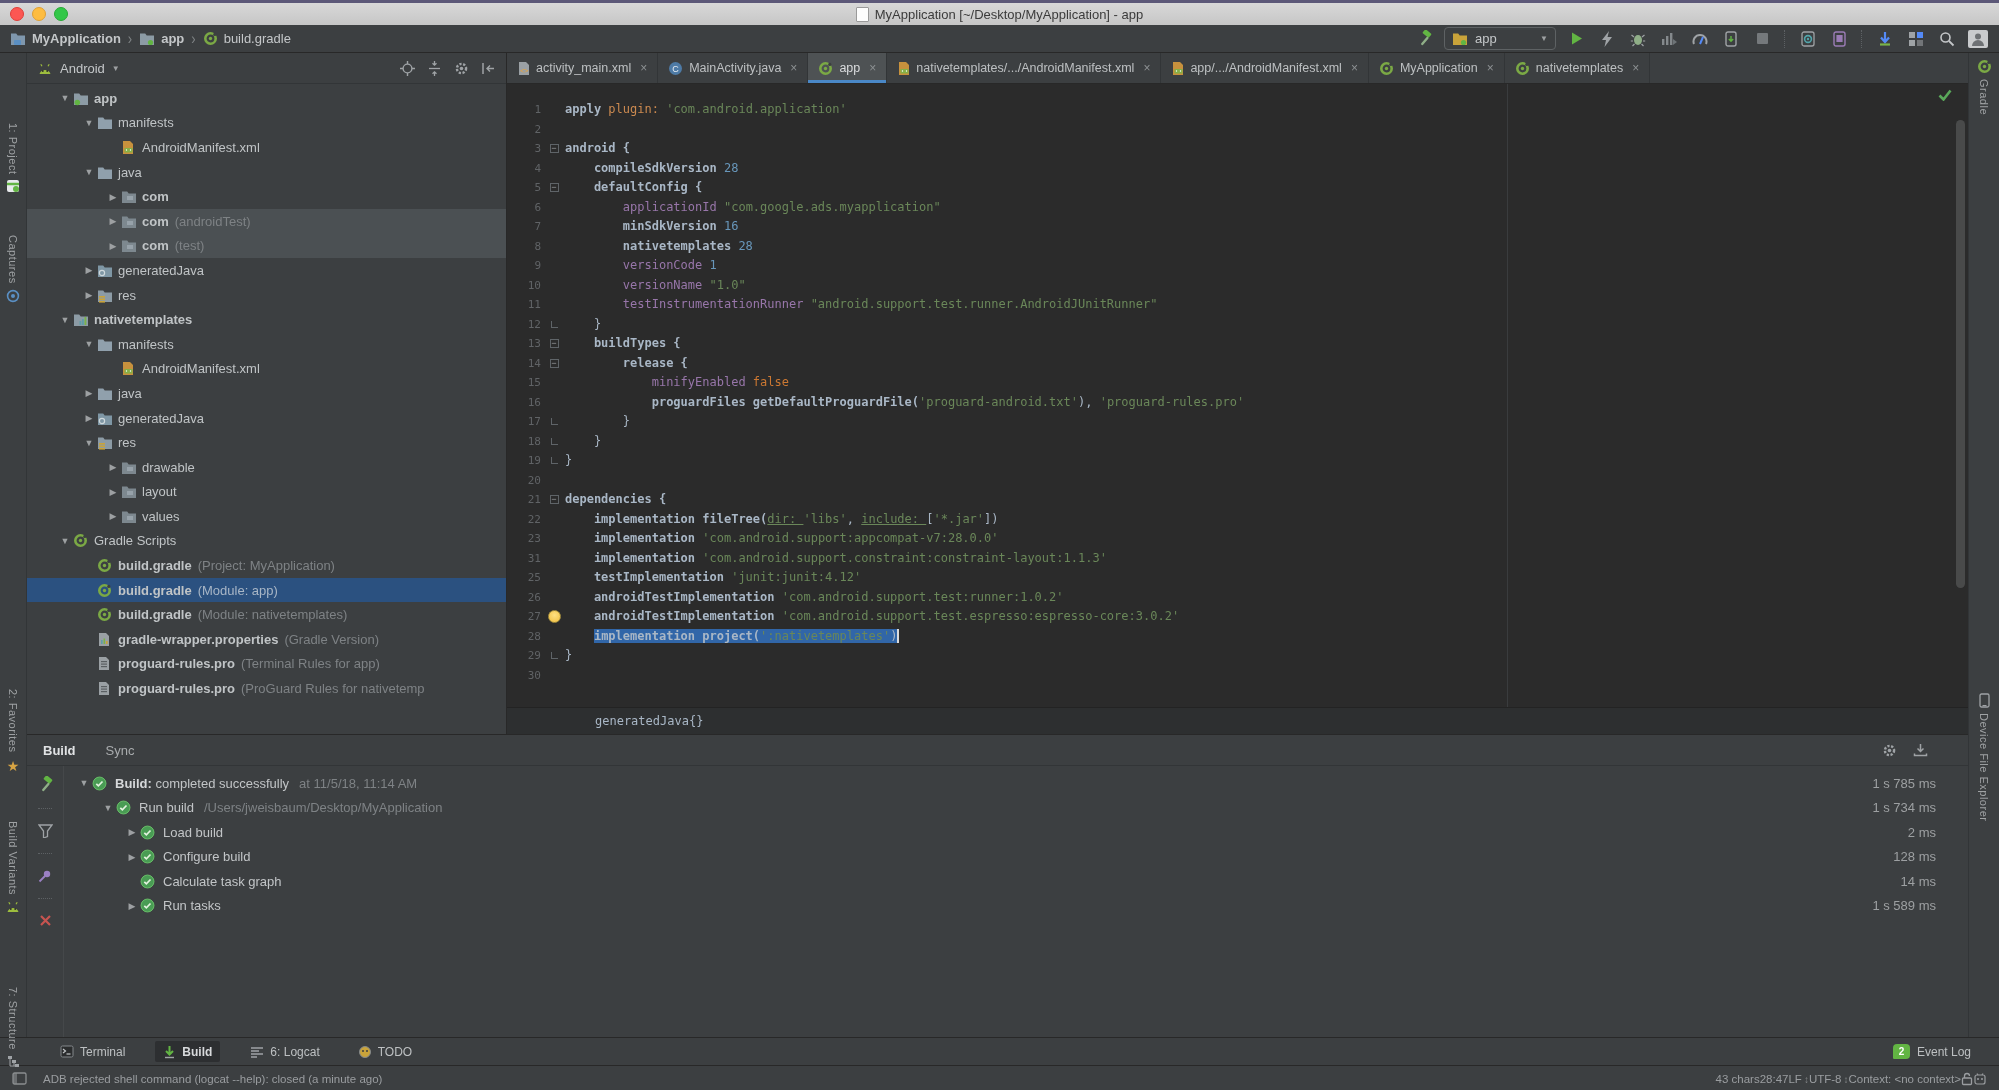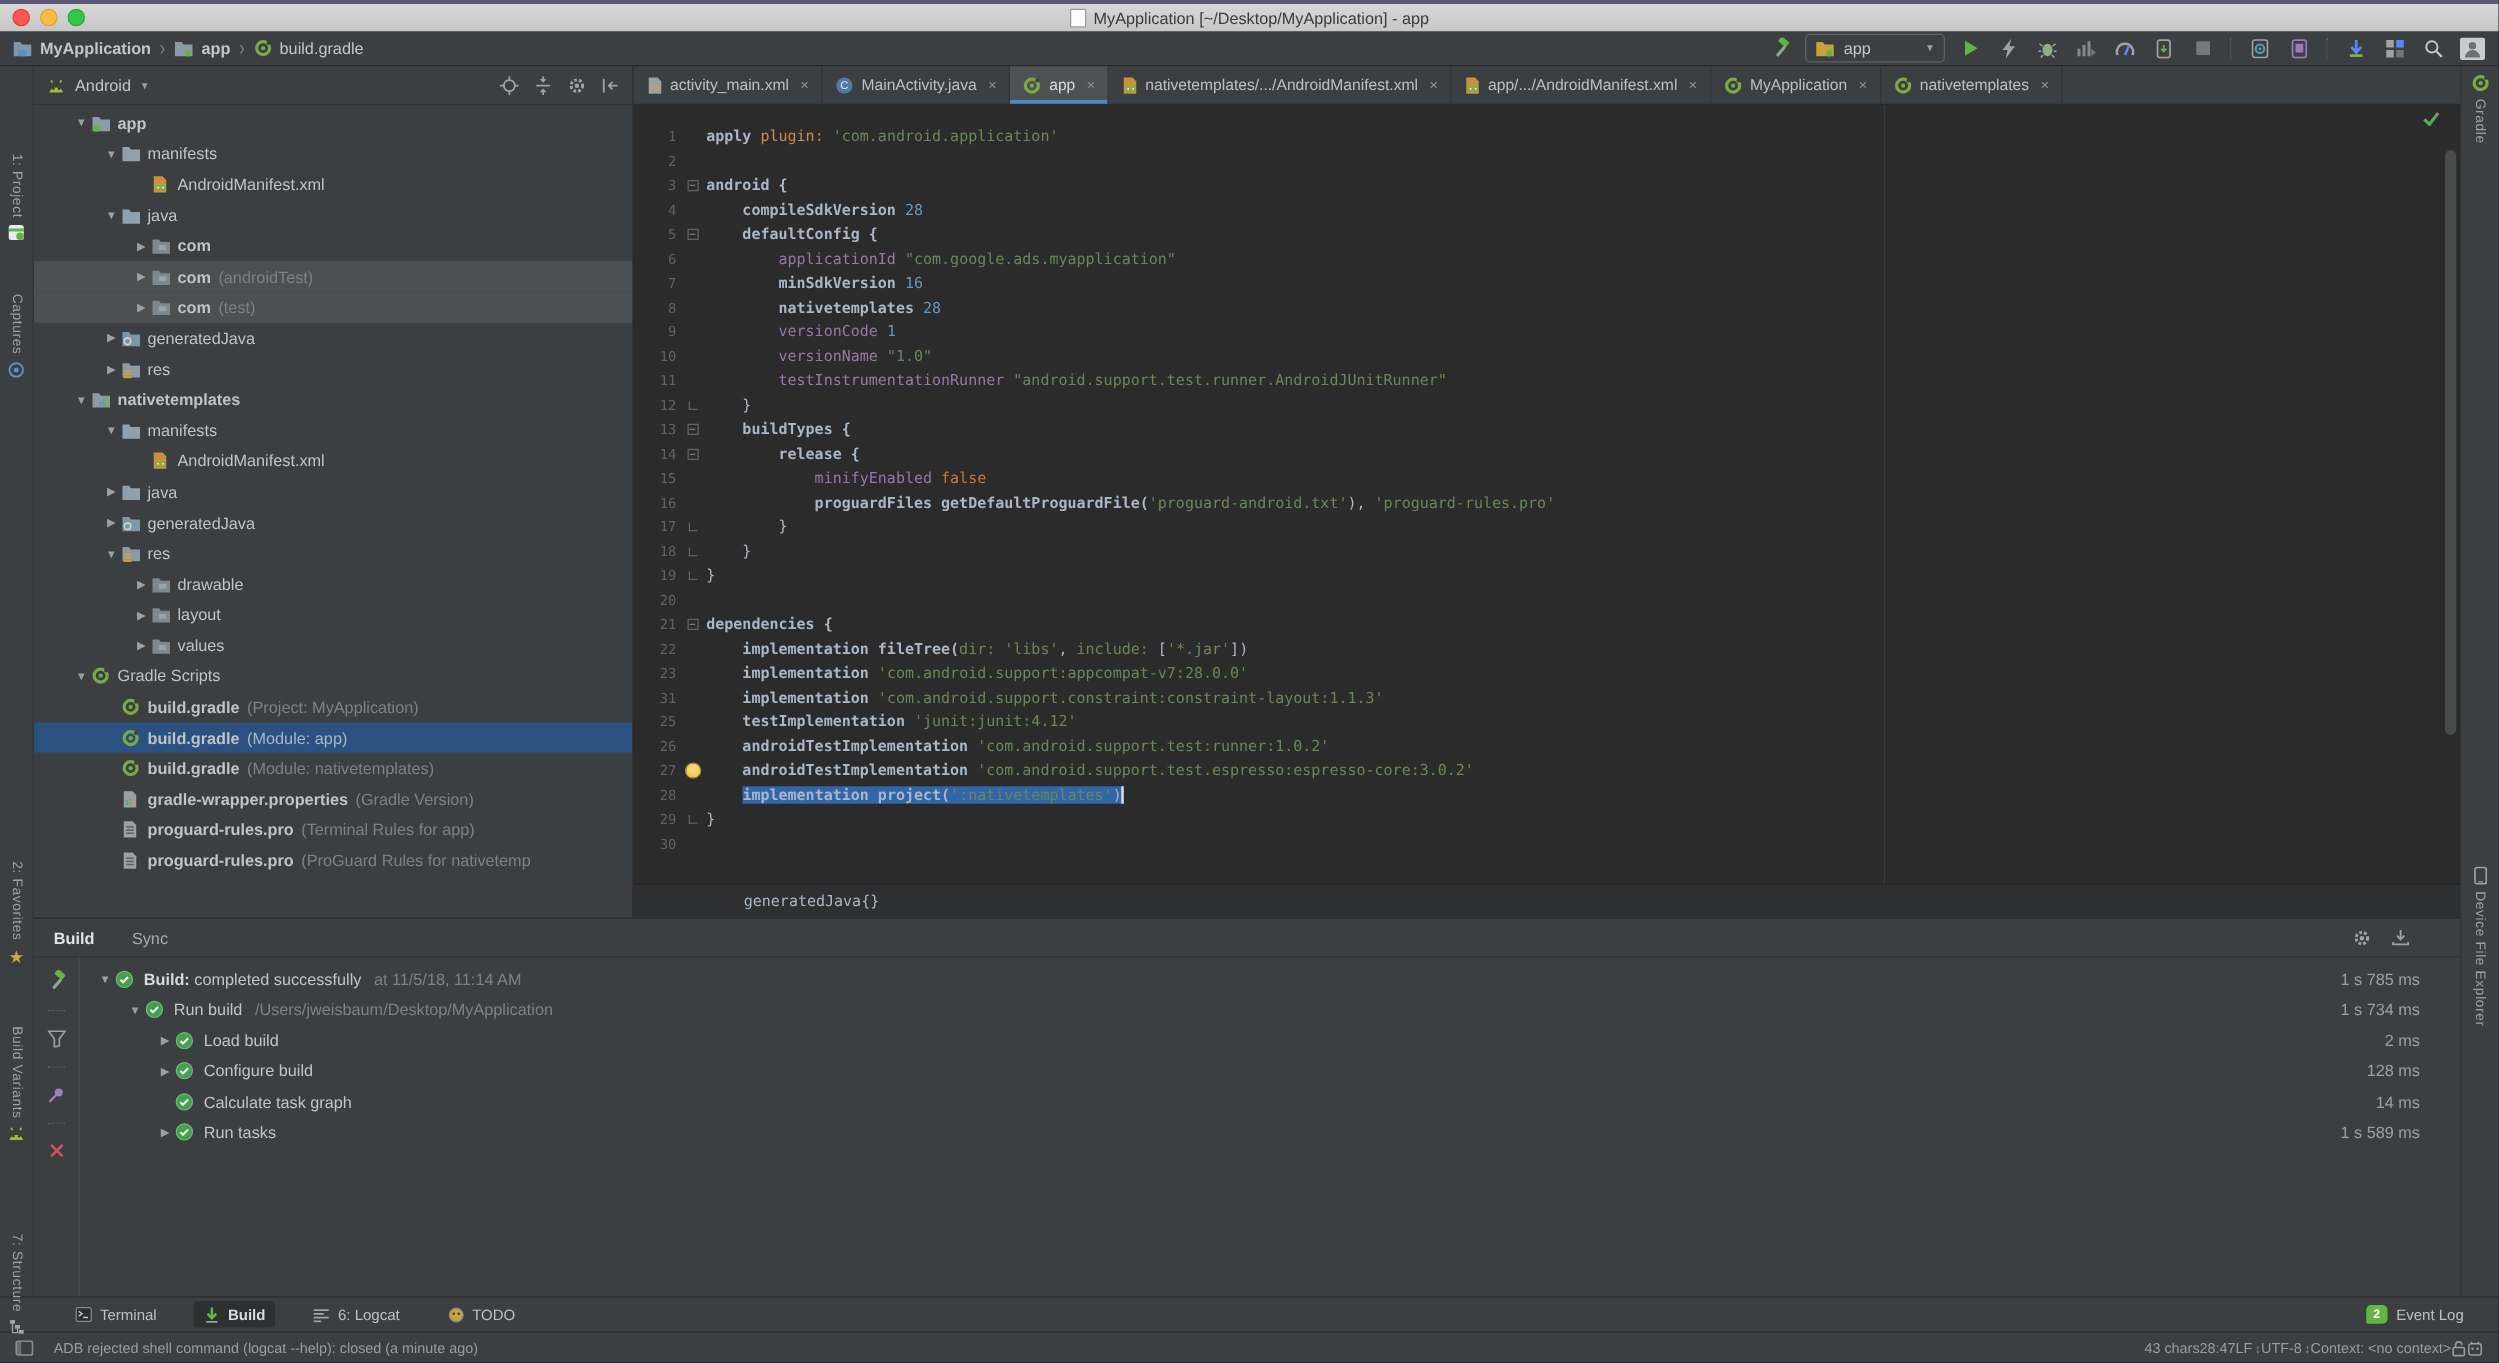--- a/index.html
+++ b/index.html
@@ -59,21 +59,21 @@
   .cl{height:19.5px;display:flex;align-items:center;}
   .gut{width:34px;flex:none;text-align:right;font:11px "DejaVu Sans Mono",monospace;color:#606366;padding-right:4px;}
   .fold{width:18px;flex:none;display:flex;align-items:center;justify-content:center;}
   .ct{font:12px/19.5px "DejaVu Sans Mono",monospace;white-space:pre;color:#a9b7c6;padding-left:2px;}
   .ct .b{font-weight:bold;}
   .ct .s{color:#6a8759;text-align:right;}
   .ct .n{color:#6897bb;}
   .ct .p{color:#9876aa;}
   .ct .o{color:#cc7832;}
   .ct .na{color:#cc8a50;}
-  .ct .g{color:#6a8759;}
+  .ct .g{color:#6a8759;text-decoration:underline;}
   .selspan{background:#3166a8;}
   .caretbar{display:inline-block;width:2px;height:14px;background:#dcdcdc;vertical-align:text-bottom;}
   .fm{width:9px;height:9px;border:1px solid #5f6468;color:#9da0a2;font-size:9px;line-height:7px;text-align:center;background:#2b2b2b;box-sizing:border-box;}
   .fmc{width:6px;height:6px;border-left:1px solid #5f6468;border-bottom:1px solid #5f6468;}
   .bulb{width:11px;height:11px;background:radial-gradient(circle at 50% 38%,#ffe082,#f2bf3e);border-radius:50%;border:1px solid #a8913f;}
   .vscroll{position:absolute;right:3px;top:36px;width:9px;height:468px;background:rgba(170,174,177,.24);border-radius:5px;}
   .edcheck{position:absolute;right:16px;top:5px;}
   .ctxline{height:26px;flex:none;border-top:1px solid #232323;display:flex;align-items:center;padding-left:88px;font:12px "DejaVu Sans Mono",monospace;color:#a9b7c6;background:#2d2f30;}
   
   .buildpanel{flex:1;border-top:1px solid #282828;display:flex;flex-direction:column;background:#3c3f41;min-height:0;}

